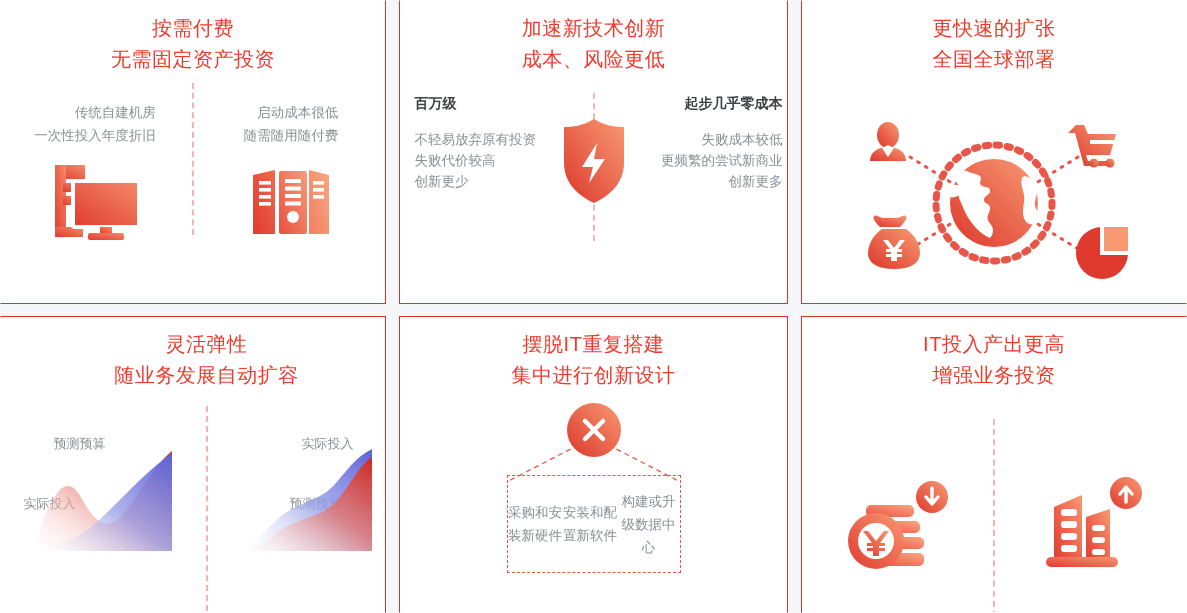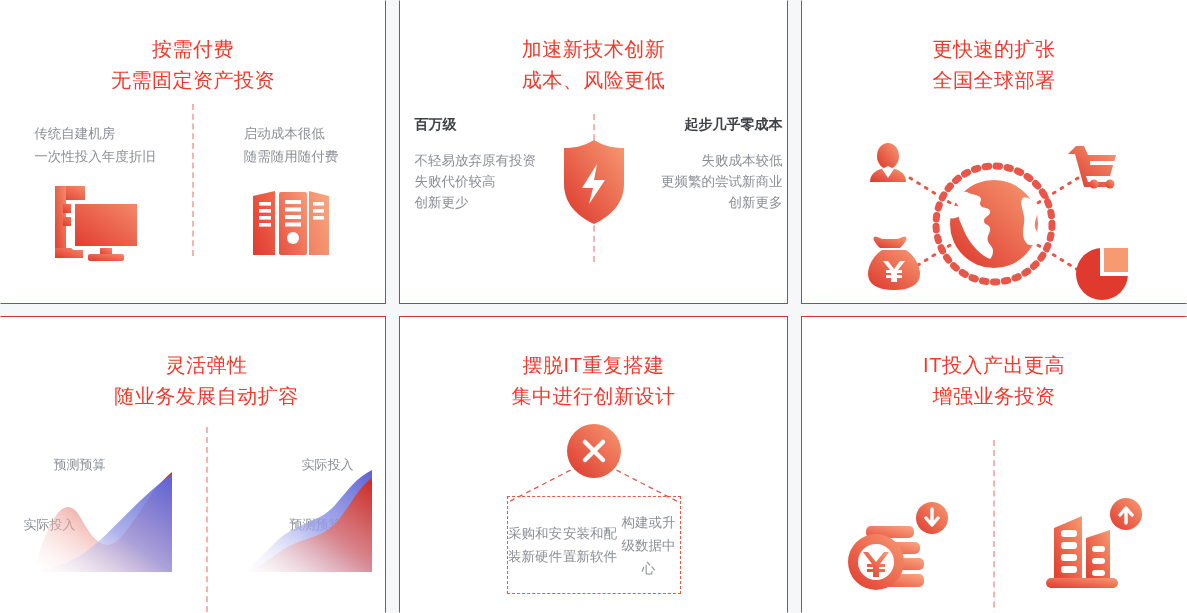--- a/index.html
+++ b/index.html
@@ -35,21 +35,21 @@
   }
   
   .card.c1 { border-top-color: transparent; border-left-color: transparent; }
   .card.c2 { border-top-color: transparent; }
   .card.c3 { border-top-color: transparent; border-right-color: transparent; gap: 26px; }
   .card.c4 { border-bottom-color: transparent; border-left-color: transparent; padding-left: 27px; }
   .card.c5 { border-bottom-color: transparent; }
   .card.c6 { border-bottom-color: transparent; border-right-color: transparent; gap: 20px; }
 
   .title {
-    margin-top: 33px;
+    margin-top: 12px;
     text-align: center;
     color: #f0392b;
     font-size: 20px;
     line-height: 31px;
     font-weight: 400;
     letter-spacing: 0.5px;
     user-select: none;
   }
   .title .ln { display: block; }
 
@@ -82,21 +82,21 @@
   }
   .divider.d1 { height: 152px; margin-top: 8px; }
   .divider.d2 { height: 148px; margin-top: 18px; }
   .divider.d4 { height: 205px; margin-top: 15px; }
   .divider.d6 { height: 208px; margin-top: 8px; }
 
   .sub {
     color: #8b8f94;
     font-size: 13.5px;
     line-height: 23px;
-    text-align: left;
+    text-align: right;
     user-select: none;
   }
   .sub .ln { display: block; }
 
   
   .c2 .body { align-items: flex-start; }
   .blk { width: 180px; }
   .blk.left  { text-align: left; padding-left: 10px; box-sizing: border-box; }
   .blk.right { text-align: right; padding-left: 18px; box-sizing: border-box; }
   .blk h4 {

